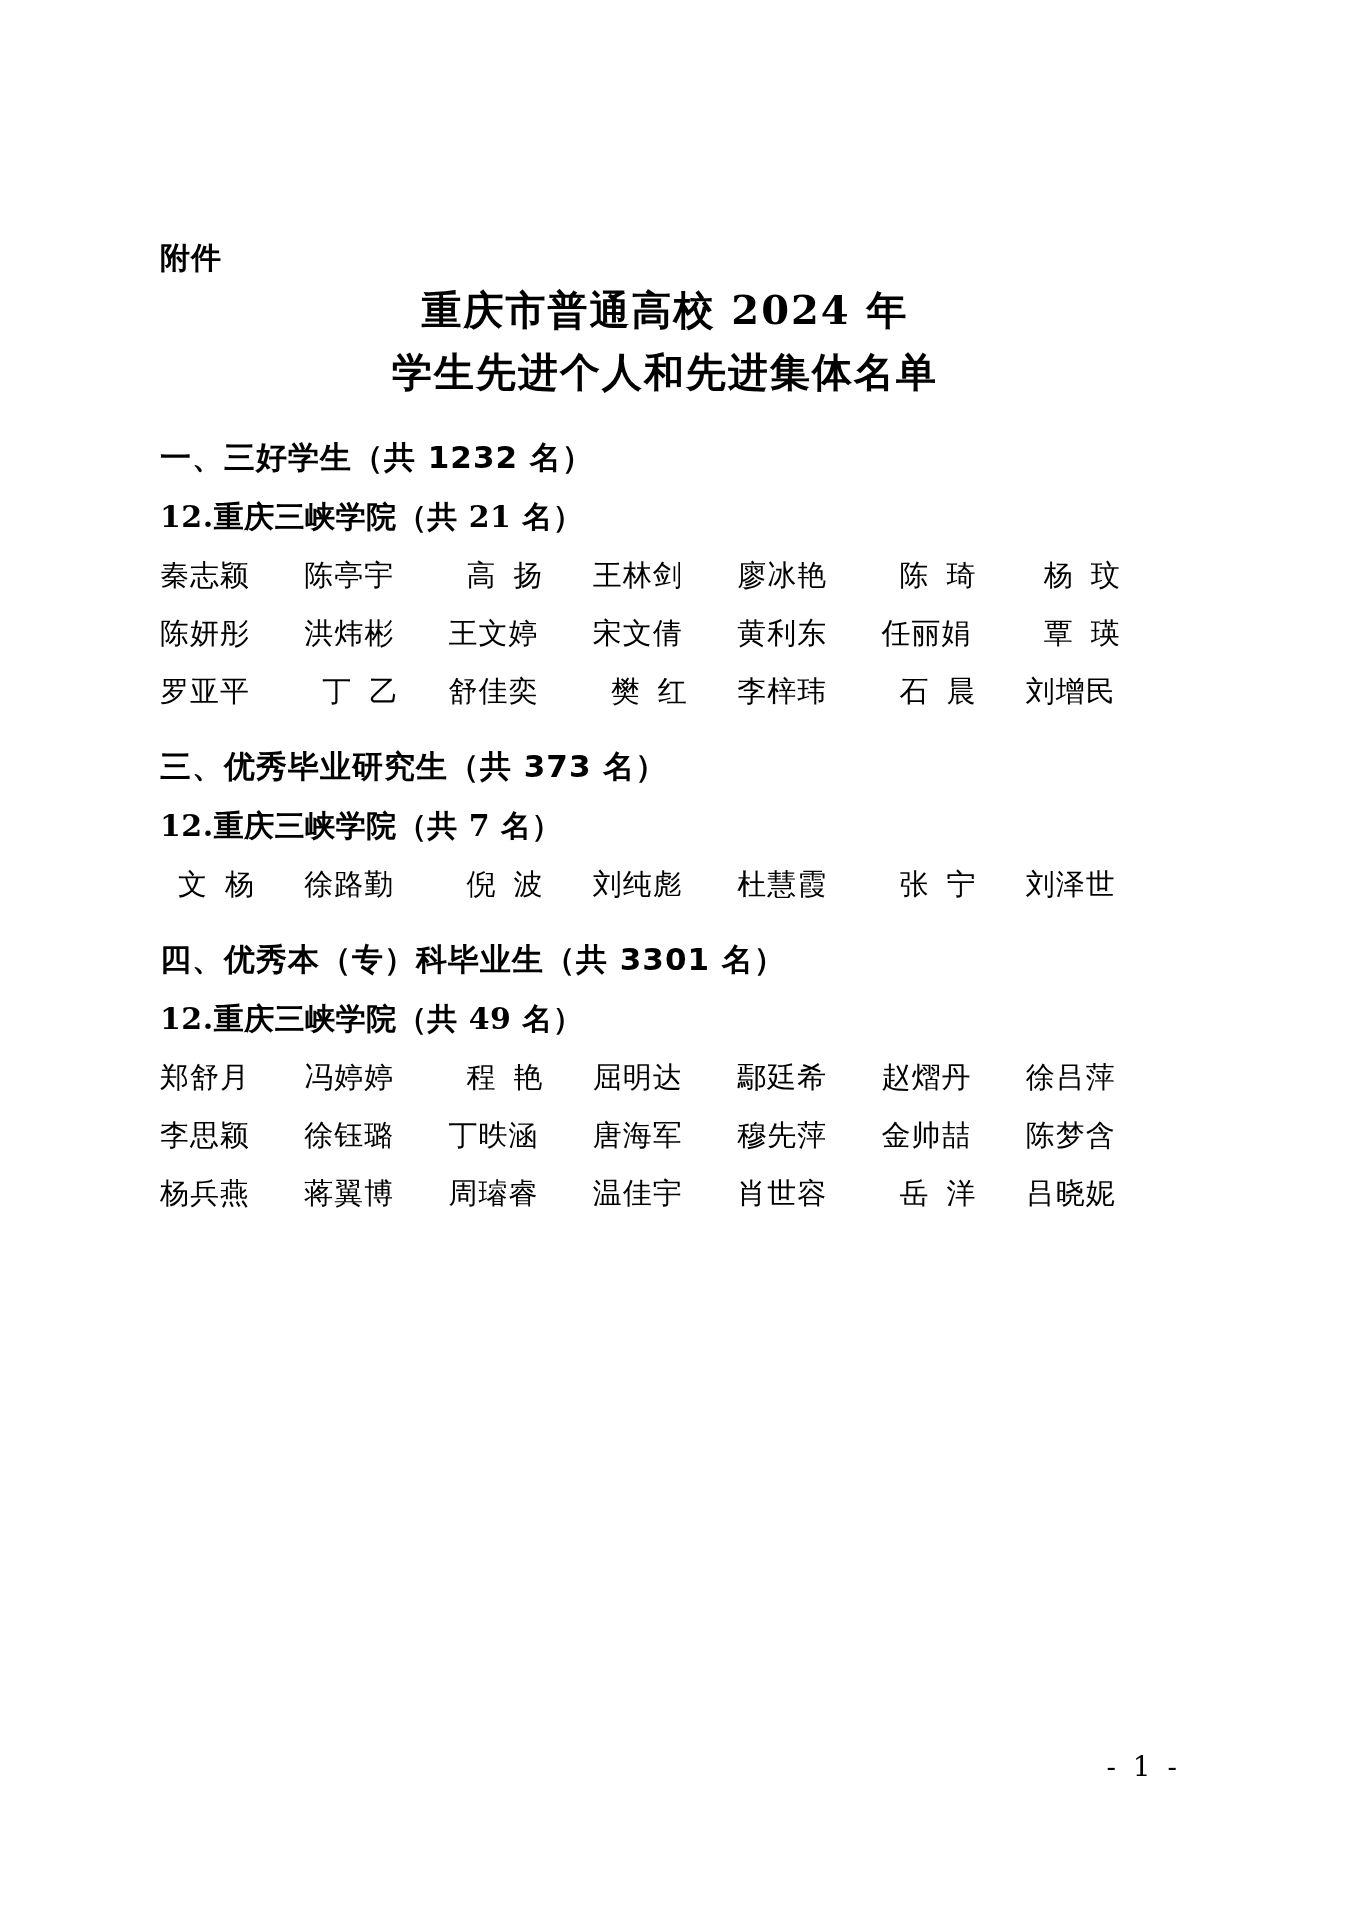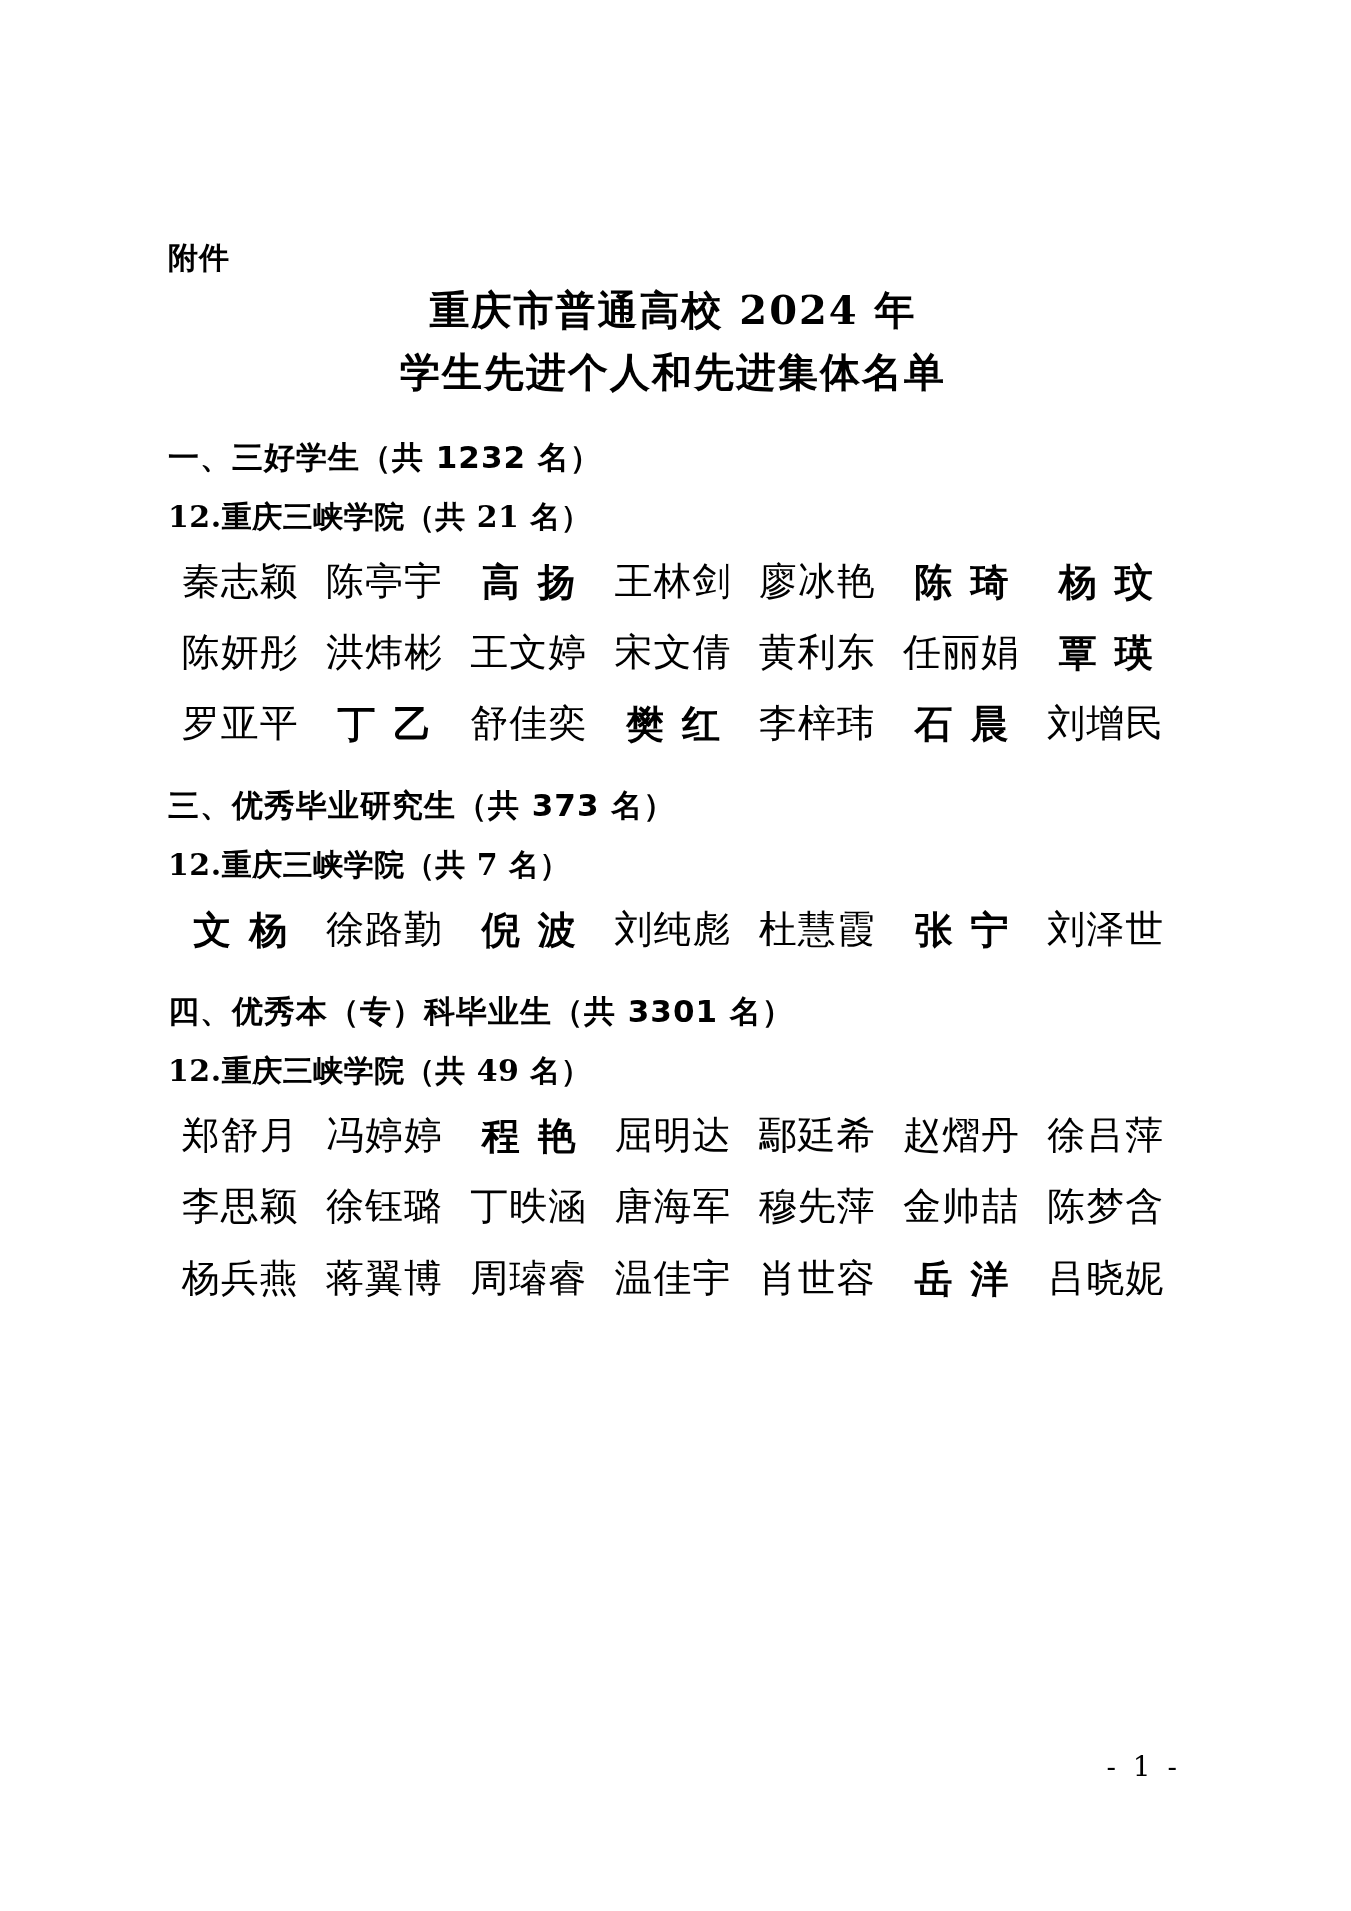--- a/index.html
+++ b/index.html
@@ -15,21 +15,21 @@
     position: relative;
     width: 1351px;
     height: 1911px;
     background: #ffffff;
     overflow: hidden;
     box-sizing: border-box;
     padding: 0;
   }
   .content {
     position: absolute;
-    left: 168px;
+    left: 160px;
     top: 0;
     width: 1010px;
   }
   .attachment-label {
     margin-top: 238px;
     font-size: 30px;
     font-weight: 700;
     letter-spacing: 1px;
     font-family: "DejaVu Sans", "Liberation Sans", sans-serif;
   }
@@ -66,30 +66,28 @@
     white-space: nowrap;
   }
   .name-grid {
     display: grid;
     grid-template-columns: repeat(7, 1fr);
     row-gap: 16px;
     column-gap: 0;
     margin-bottom: 6px;
   }
   .name-cell {
-    font-size: 38px;
+    font-size: 29px;
     letter-spacing: 1px;
-    text-align: center;
     white-space: nowrap;
     line-height: 1.45;
   }
   .name-cell.two-char {
     letter-spacing: 18px;
     padding-left: 18px;
-    font-weight: bold;
   }
   .page-number {
     position: absolute;
     right: 170px;
     bottom: 128px;
     font-size: 28px;
     letter-spacing: 4px;
     font-family: "DejaVu Serif", "Liberation Serif", serif;
     color: #000;
   }

